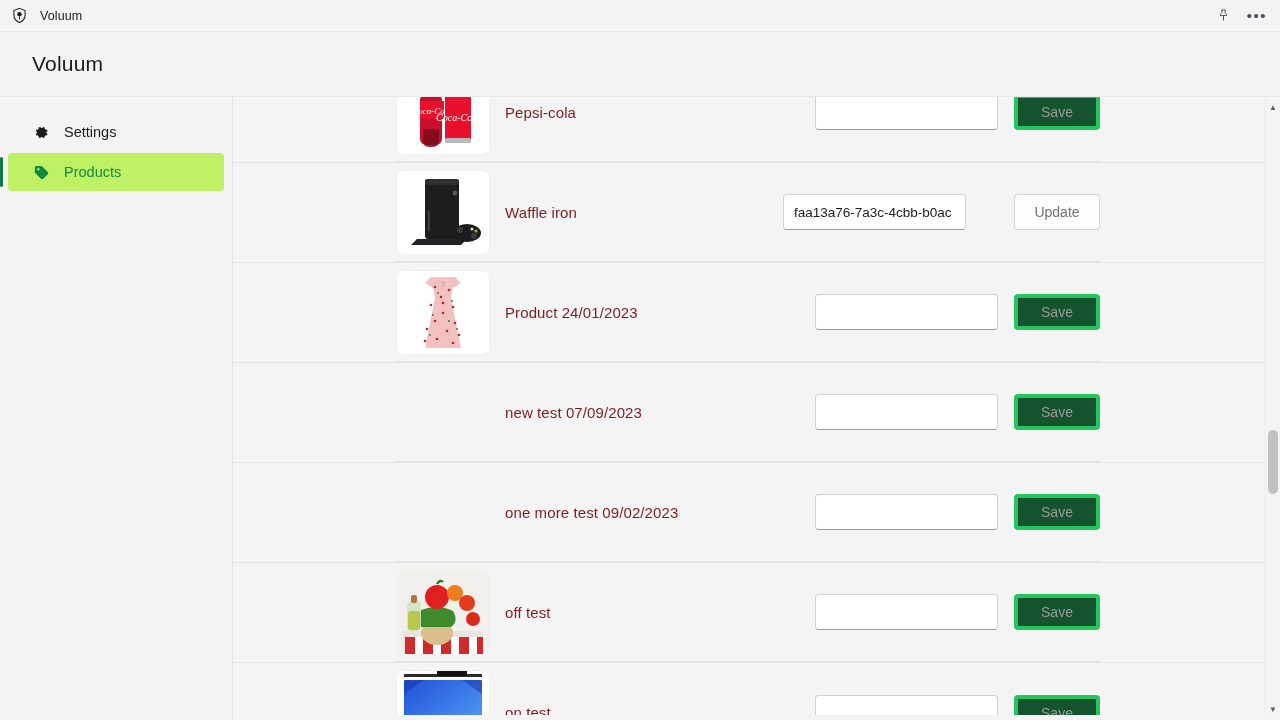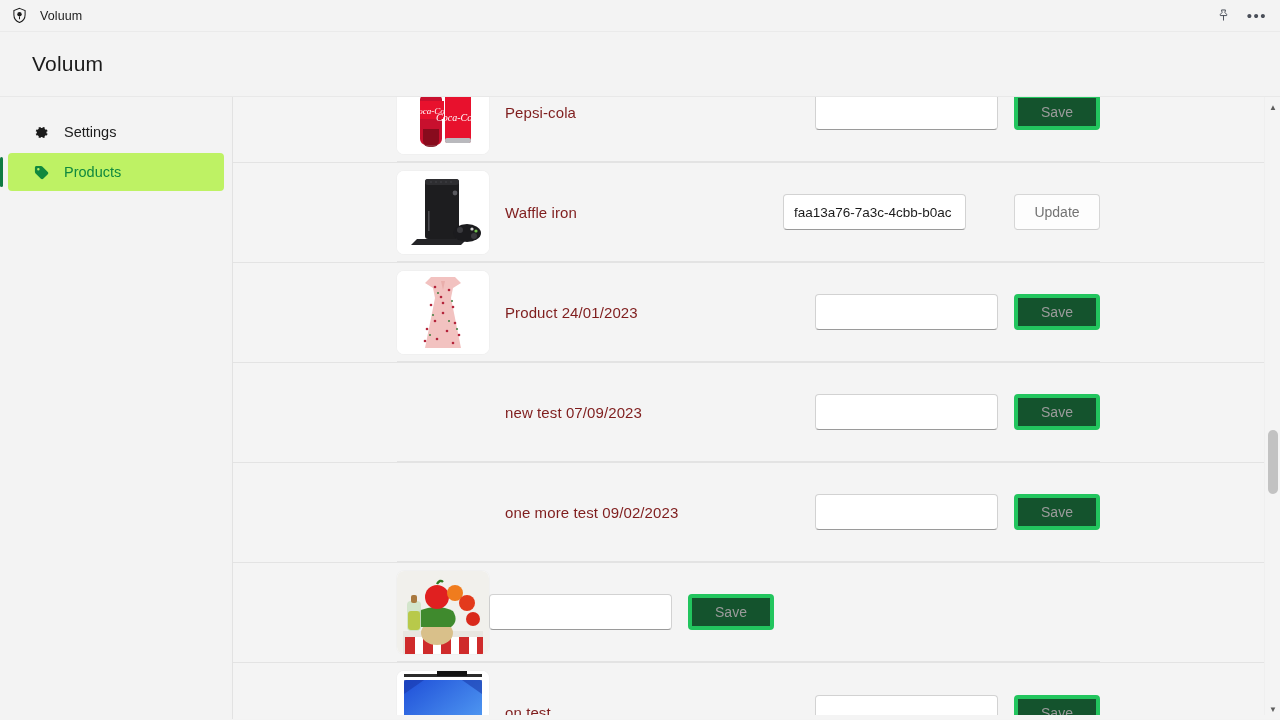--- a/index.html
+++ b/index.html
@@ -435,20 +435,21 @@
         <circle cx="40" cy="26" r="12" fill="#e02020"></circle>
         <circle cx="58" cy="22" r="8" fill="#f07c1e"></circle>
         <circle cx="70" cy="32" r="8" fill="#e33a1c"></circle>
         <circle cx="76" cy="48" r="7" fill="#d92a1c"></circle>
         <path d="M40 13 q3 -5 6 -2" stroke="#2f7a22" stroke-width="2.4" fill="none"></path>
         <rect x="10" y="30" width="14" height="30" rx="4" fill="#cfe3c8" opacity=".9"></rect>
         <rect x="11" y="40" width="12" height="19" rx="3" fill="#b8c94a"></rect>
         <rect x="14" y="24" width="6" height="8" rx="2" fill="#a9793f"></rect>
       </svg>
             </div>
+            <div class="prod-name">off test</div>
             <input class="prod-input" type="text" placeholder="" style="">
             <button class="prod-btn" disabled="">Save</button>
           </div>
         </div>
         <div class="row">
           <div class="row-inner">
             <div class="thumb">
               <svg viewBox="0 0 92 83" preserveAspectRatio="xMidYMid meet">
         <defs>
           <linearGradient id="bg1" x1="0" y1="0" x2="1" y2="1">

